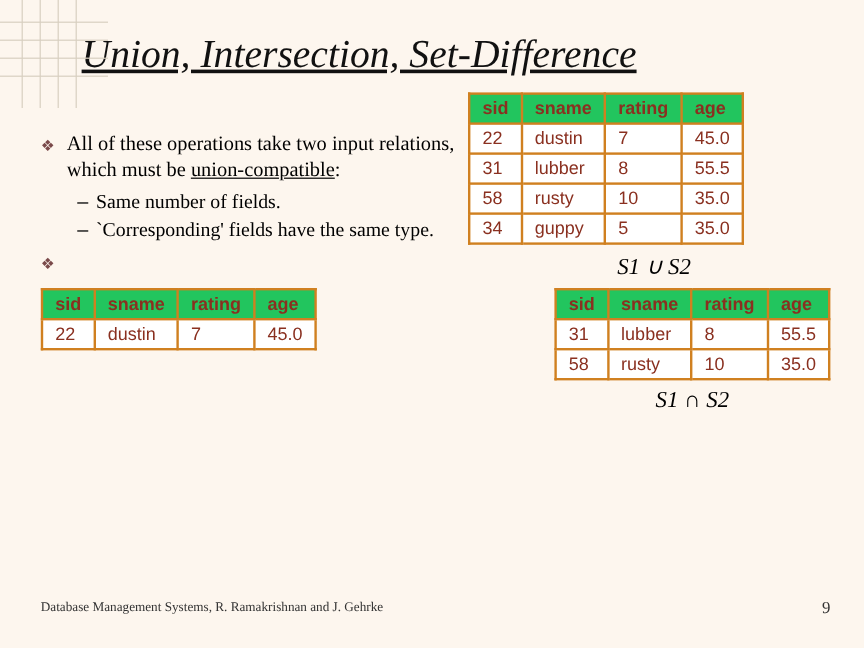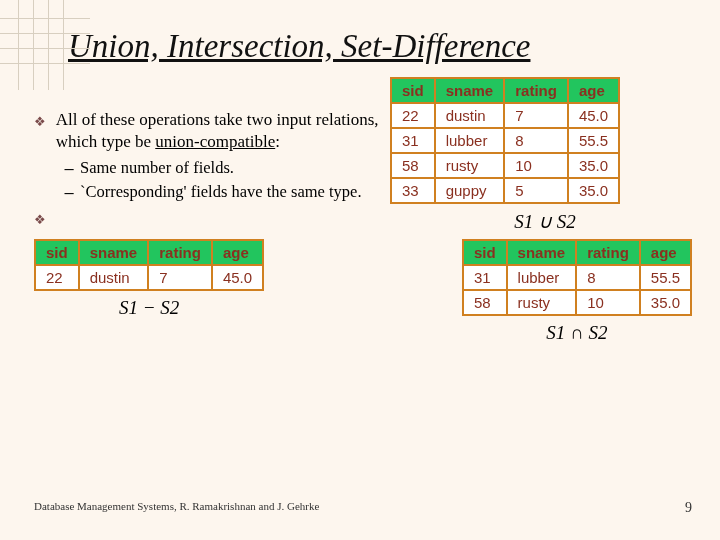--- a/index.html
+++ b/index.html
@@ -138,21 +138,21 @@
   <div class="vline" style="left:63px"></div>
 </div>
 
 <h1 class="title">Union, Intersection, Set-Difference</h1>
 
 <div class="content">
   <div class="left-col">
     <div class="bullet-item">
       <span class="diamond">❖</span>
       <span>
-        <span>All of these operations take two input relations, which type be </span><span class="uline">union-compatible</span><span>:</span>
+        <span>All of these operations take two input relations, which must be </span><span class="uline">union-compatible</span><span>:</span>
       </span>
     </div>
     <div class="sub-item">
       <span class="dash">–</span>
       <span>Same number of fields.</span>
     </div>
     <div class="sub-item">
       <span class="dash">–</span>
       <span>`Corresponding' fields have the same type.</span>
     </div>
@@ -182,21 +182,21 @@
             <td>8</td>
             <td>55.5</td>
           </tr>
       <tr>
             <td>58</td>
             <td>rusty</td>
             <td>10</td>
             <td>35.0</td>
           </tr>
       <tr>
-            <td>33</td>
+            <td>34</td>
             <td>guppy</td>
             <td>5</td>
             <td>35.0</td>
           </tr>
     </tbody>
       </table>
     <div class="tbl-caption">S1 ∪ S2</div>
   </div>
 </div>
 
@@ -211,21 +211,20 @@
         <th>age</th>
       </tr>
       <tr>
             <td>22</td>
             <td>dustin</td>
             <td>7</td>
             <td>45.0</td>
           </tr>
     </tbody>
       </table>
-    <div class="tbl-caption">S1 − S2</div>
   </div>
 
   <div class="bottom-cell" style="margin-left:auto">
     <table class="rel">
       <tbody>
           <tr>
         <th>sid</th>
         <th>sname</th>
         <th>rating</th>
         <th>age</th>

